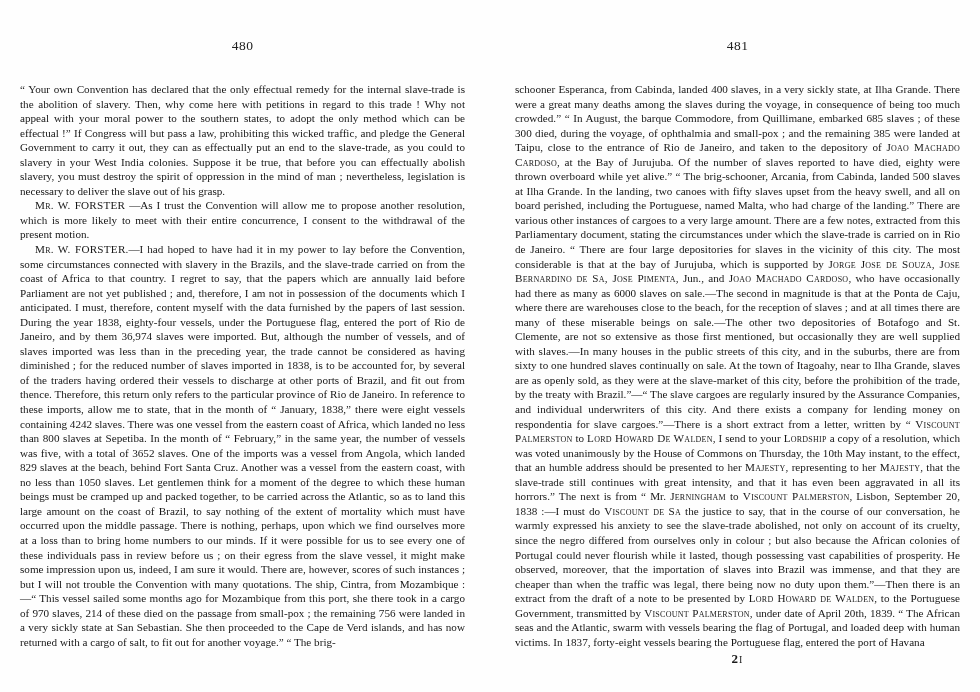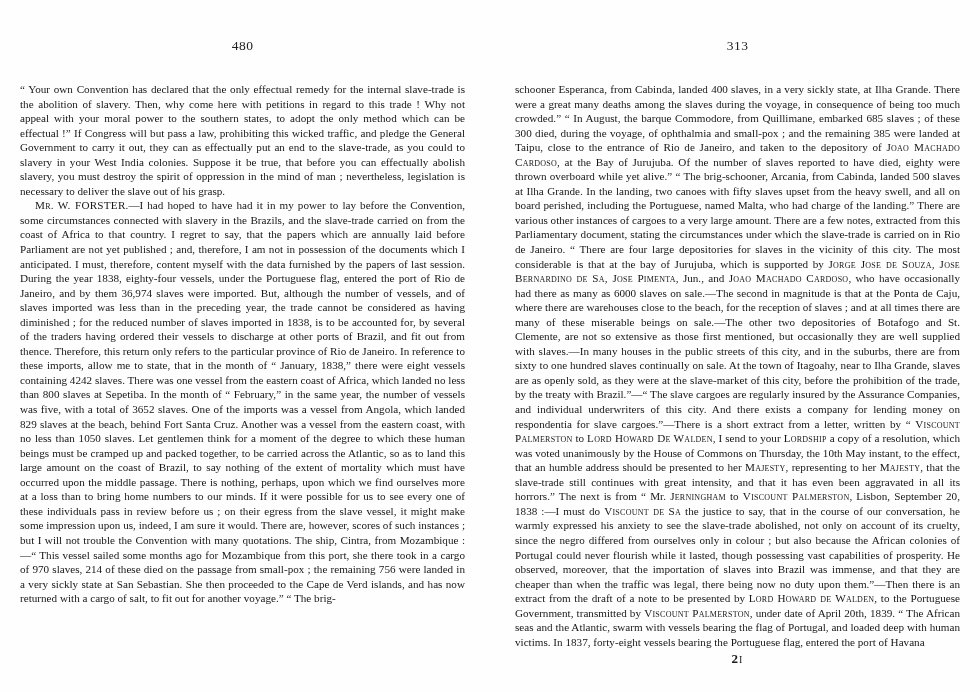--- a/index.html
+++ b/index.html
@@ -82,26 +82,27 @@
 </head>
 <body>
 
 <div class="page-scan">
   <div class="spread">
 
     <div class="page-col left">
       <div class="folio">480</div>
       <div class="col-body">
         <p>“ Your own Convention has declared that the only effectual remedy for the internal slave-trade is the abolition of slavery. Then, why come here with petitions in regard to this trade ! Why not appeal with your moral power to the southern states, to adopt the only method which can be effectual !” If Congress will but pass a law, prohibiting this wicked traffic, and pledge the General Government to carry it out, they can as effectually put an end to the slave-trade, as you could to slavery in your West India colonies. Suppose it be true, that before you can effectually abolish slavery, you must destroy the spirit of oppression in the mind of man ; nevertheless, legislation is necessary to deliver the slave out of his grasp.</p>
+        <p class="indent"><span class="sc">Mr. W. FORSTER</span> —As I trust the Convention will allow me to propose another resolution, which is more likely to meet with their entire concurrence, I consent to the withdrawal of the present motion.</p>
         <p class="indent"><span class="sc">Mr. W. FORSTER</span>.—I had hoped to have had it in my power to lay before the Convention, some circumstances connected with slavery in the Brazils, and the slave-trade carried on from the coast of Africa to that country. I regret to say, that the papers which are annually laid before Parliament are not yet published ; and, therefore, I am not in possession of the documents which I anticipated. I must, therefore, content myself with the data furnished by the papers of last session. During the year 1838, eighty-four vessels, under the Portuguese flag, entered the port of Rio de Janeiro, and by them 36,974 slaves were imported. But, although the number of vessels, and of slaves imported was less than in the preceding year, the trade cannot be considered as having diminished ; for the reduced number of slaves imported in 1838, is to be accounted for, by several of the traders having ordered their vessels to discharge at other ports of Brazil, and fit out from thence. Therefore, this return only refers to the particular province of Rio de Janeiro. In reference to these imports, allow me to state, that in the month of “ January, 1838,” there were eight vessels containing 4242 slaves. There was one vessel from the eastern coast of Africa, which landed no less than 800 slaves at Sepetiba. In the month of “ February,” in the same year, the number of vessels was five, with a total of 3652 slaves. One of the imports was a vessel from Angola, which landed 829 slaves at the beach, behind Fort Santa Cruz. Another was a vessel from the eastern coast, with no less than 1050 slaves. Let gentlemen think for a moment of the degree to which these human beings must be cramped up and packed together, to be carried across the Atlantic, so as to land this large amount on the coast of Brazil, to say nothing of the extent of mortality which must have occurred upon the middle passage. There is nothing, perhaps, upon which we find ourselves more at a loss than to bring home numbers to our minds. If it were possible for us to see every one of these individuals pass in review before us ; on their egress from the slave vessel, it might make some impression upon us, indeed, I am sure it would. There are, however, scores of such instances ; but I will not trouble the Convention with many quotations. The ship, Cintra, from Mozambique :—“ This vessel sailed some months ago for Mozambique from this port, she there took in a cargo of 970 slaves, 214 of these died on the passage from small-pox ; the remaining 756 were landed in a very sickly state at San Sebastian. She then proceeded to the Cape de Verd islands, and has now returned with a cargo of salt, to fit out for another voyage.” “ The brig-</p>
       </div>
     </div>
 
     <div class="page-col right">
-      <div class="folio">313</div>
+      <div class="folio">481</div>
       <div class="col-body">
         <p>schooner Esperanca, from Cabinda, landed 400 slaves, in a very sickly state, at Ilha Grande. There were a great many deaths among the slaves during the voyage, in consequence of being too much crowded.” “ In August, the barque Commodore, from Quillimane, embarked 685 slaves ; of these 300 died, during the voyage, of ophthalmia and small-pox ; and the remaining 385 were landed at Taipu, close to the entrance of Rio de Janeiro, and taken to the depository of <span class="sc">Joao Machado Cardoso</span>, at the Bay of Jurujuba. Of the number of slaves reported to have died, eighty were thrown overboard while yet alive.” “ The brig-schooner, Arcania, from Cabinda, landed 500 slaves at Ilha Grande. In the landing, two canoes with fifty slaves upset from the heavy swell, and all on board perished, including the Portuguese, named Malta, who had charge of the landing.” There are various other instances of cargoes to a very large amount. There are a few notes, extracted from this Parliamentary document, stating the circumstances under which the slave-trade is carried on in Rio de Janeiro. “ There are four large depositories for slaves in the vicinity of this city. The most considerable is that at the bay of Jurujuba, which is supported by <span class="sc">Jorge Jose de Souza, Jose Bernardino de Sa, Jose Pimenta</span>, Jun., and <span class="sc">Joao Machado Cardoso</span>, who have occasionally had there as many as 6000 slaves on sale.—The second in magnitude is that at the Ponta de Caju, where there are warehouses close to the beach, for the reception of slaves ; and at all times there are many of these miserable beings on sale.—The other two depositories of Botafogo and St. Clemente, are not so extensive as those first mentioned, but occasionally they are well supplied with slaves.—In many houses in the public streets of this city, and in the suburbs, there are from sixty to one hundred slaves continually on sale. At the town of Itagoahy, near to Ilha Grande, slaves are as openly sold, as they were at the slave-market of this city, before the prohibition of the trade, by the treaty with Brazil.”—“ The slave cargoes are regularly insured by the Assurance Companies, and individual underwriters of this city. And there exists a company for lending money on respondentia for slave cargoes.”—There is a short extract from a letter, written by “ <span class="sc">Viscount Palmerston</span> to <span class="sc">Lord Howard De Walden</span>, I send to your <span class="sc">Lordship</span> a copy of a resolution, which was voted unanimously by the House of Commons on Thursday, the 10th May instant, to the effect, that an humble address should be presented to her <span class="sc">Majesty</span>, representing to her <span class="sc">Majesty</span>, that the slave-trade still continues with great intensity, and that it has even been aggravated in all its horrors.” The next is from “ Mr. <span class="sc">Jerningham</span> to <span class="sc">Viscount Palmerston</span>, Lisbon, September 20, 1838 :—I must do <span class="sc">Viscount de Sa</span> the justice to say, that in the course of our conversation, he warmly expressed his anxiety to see the slave-trade abolished, not only on account of its cruelty, since the negro differed from ourselves only in colour ; but also because the African colonies of Portugal could never flourish while it lasted, though possessing vast capabilities of prosperity. He observed, moreover, that the importation of slaves into Brazil was immense, and that they are cheaper than when the traffic was legal, there being now no duty upon them.”—Then there is an extract from the draft of a note to be presented by <span class="sc">Lord Howard de Walden</span>, to the Portuguese Government, transmitted by <span class="sc">Viscount Palmerston</span>, under date of April 20th, 1839. “ The African seas and the Atlantic, swarm with vessels bearing the flag of Portugal, and loaded deep with human victims. In 1837, forty-eight vessels bearing the Portuguese flag, entered the port of Havana</p>
       </div>
       <div class="signature">
         <span class="sig-num">2</span><span class="sig-letter">I</span>
       </div>
     </div>
 
   </div>
 </div>

